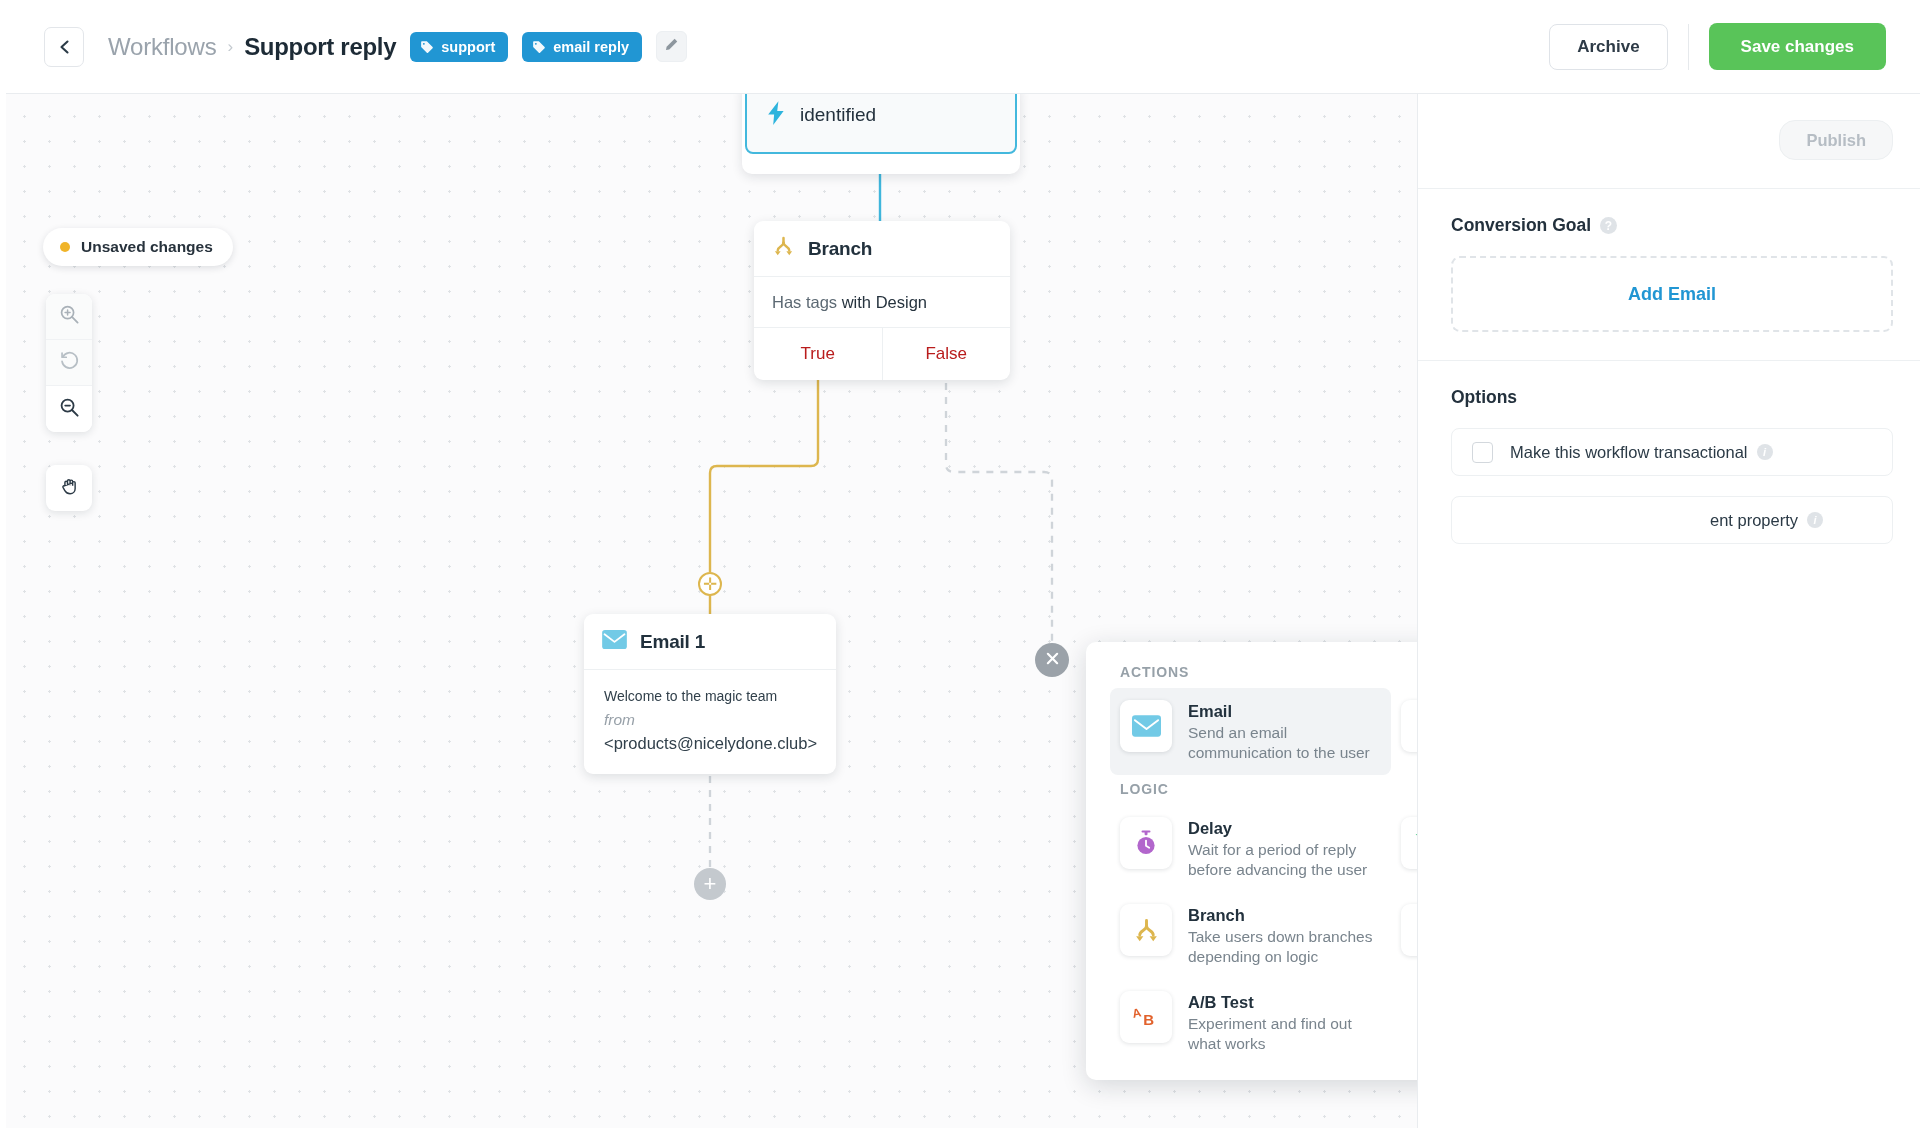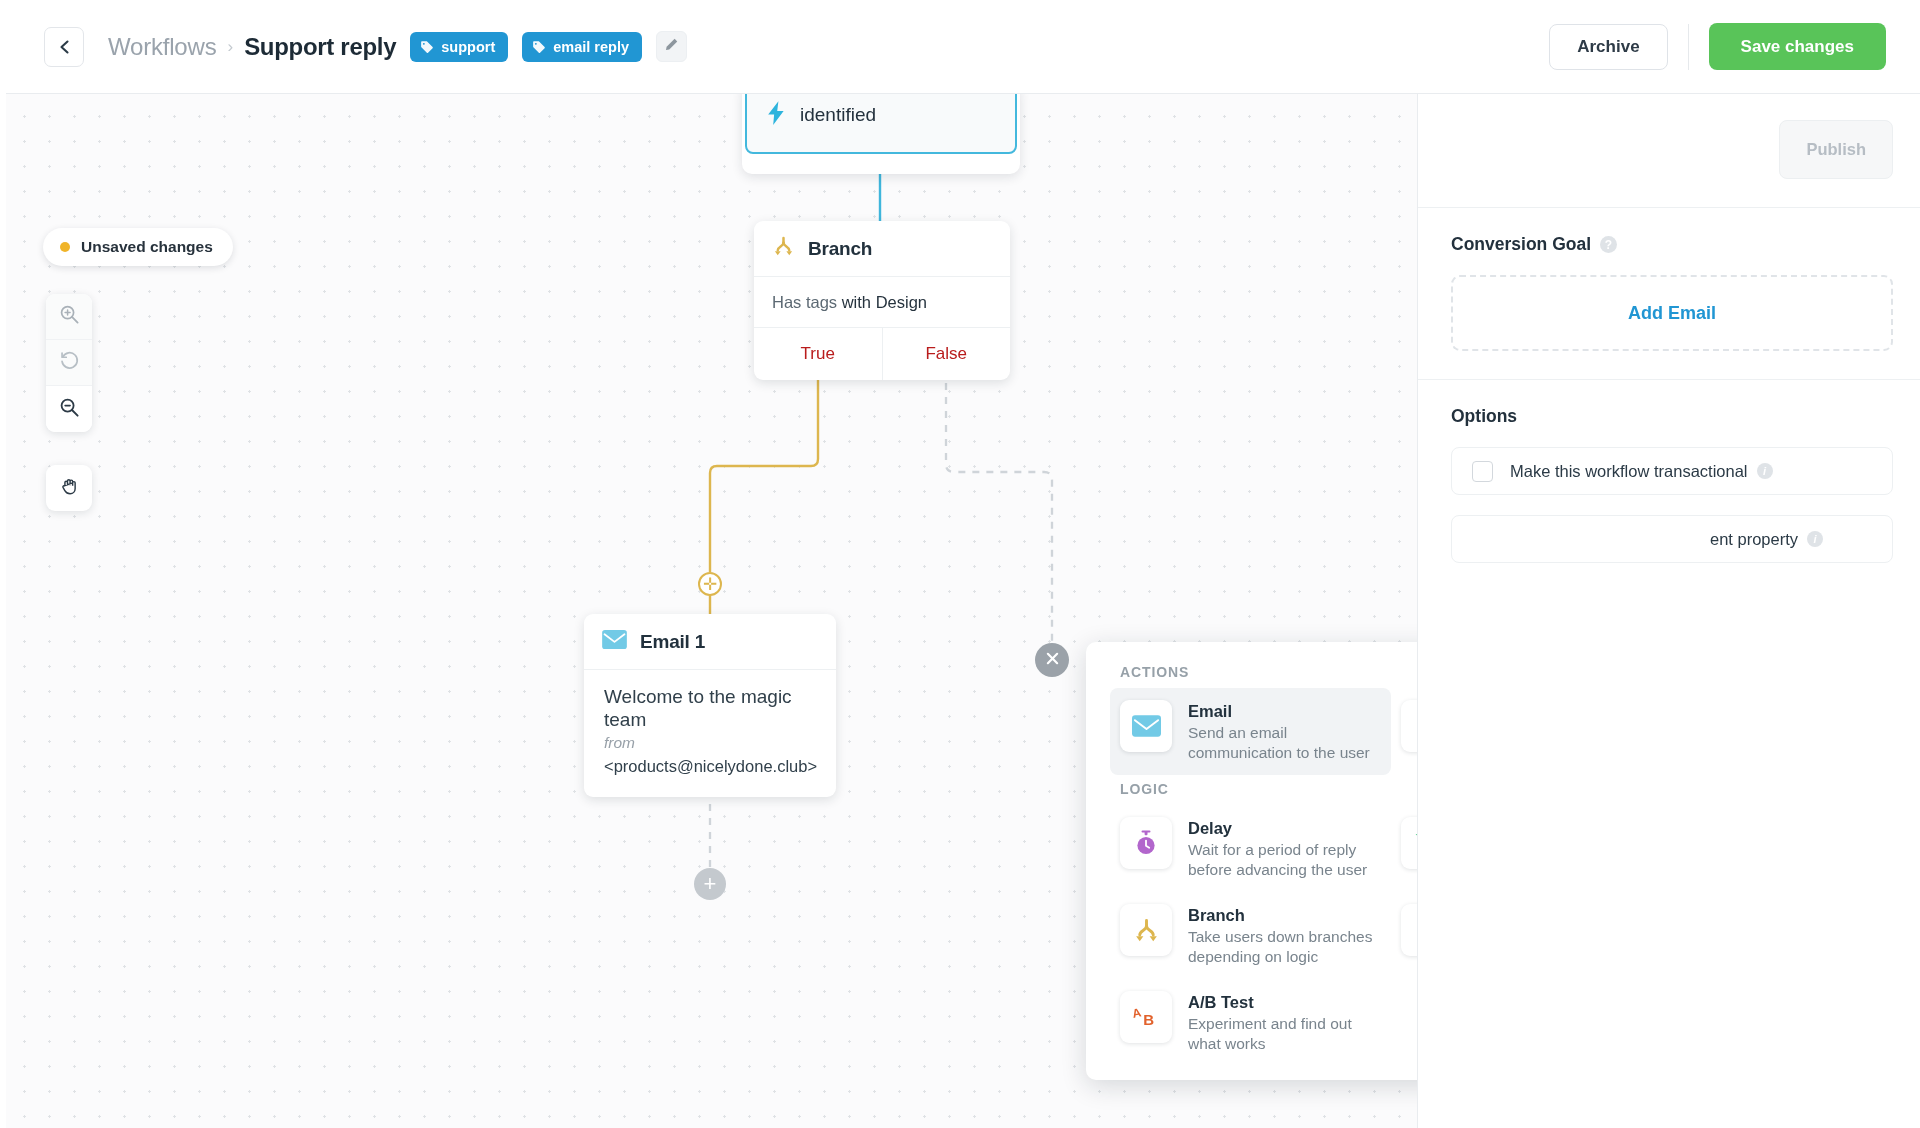--- a/index.html
+++ b/index.html
@@ -122,21 +122,21 @@
   .branch-cond .strong { color: #26333e; font-weight: 400; }
   .branch-feet { display: flex; border-top: 1px solid #edf0f2; }
   .branch-foot {
     flex: 1; height: 52px; display: flex; align-items: center; justify-content: center;
     font-size: 17px; color: #b91c1c; cursor: pointer;
   }
   .branch-foot.left { border-right: 1px solid #edf0f2; }
 
   .email-node { left: 578px; top: 520px; width: 252px; }
   .email-body { border-top: 1px solid #edf0f2; padding: 15px 20px 19px 20px; }
-  .email-subject { font-size: 19px; color: #2a3views; color:#31404b; line-height: 23px; }
+  .email-subject { font-size: 14px; color: #2a3views; color:#31404b; line-height: 23px; }
   .email-from { font-size: 15.5px; color: #98a1a9; font-style: italic; line-height: 23px; }
   .email-addr { font-size: 16.5px; color: #31404b; line-height: 24px; }
 
   
   .plus-node {
     position: absolute; width: 24px; height: 24px; border-radius: 50%;
     display: flex; align-items: center; justify-content: center; cursor: pointer;
   }
   .plus-teal { border: 2px solid #3fb6dc; background: #fff; left: 862px; top: 202px; }
   .plus-gold { border: 2px solid #ddb64e; background: #fff; left: 692px; top: 478px; }
@@ -190,21 +190,21 @@
   }
   .rp-sec { padding: 26px 33px 28px 33px; border-bottom: 1px solid #edf0f2; }
   .rp-statusrow { display: flex; align-items: flex-start; }
   .rp-draftline { display: flex; align-items: center; gap: 12px; }
   .draft-box {
     width: 17px; height: 17px; border: 2px dashed #b9c0c7; border-radius: 3px;
   }
   .rp-draft { font-size: 18px; font-weight: 700; color: #23313d; }
   .rp-saved { font-size: 15.5px; color: #96a0a8; margin-top: 9px; }
   .publish-btn {
-    margin-left: auto; height: 59px; padding: 0 26px; border-radius: 8px;
+    margin-left: auto; height: 40px; padding: 0 26px; border-radius: 16px;
     background: #f6f7f8; border: 1px solid #eceff1; color: #b6bdc4;
     font-size: 16.5px; font-weight: 700; display: flex; align-items: center;
     cursor: pointer;
   }
   .rp-h {
     font-size: 17.5px; font-weight: 700; color: #23313d;
     display: flex; align-items: center; gap: 9px;
   }
   .qmark {
     width: 17px; height: 17px; border-radius: 50%; background: #dfe3e7; color: #fff;

